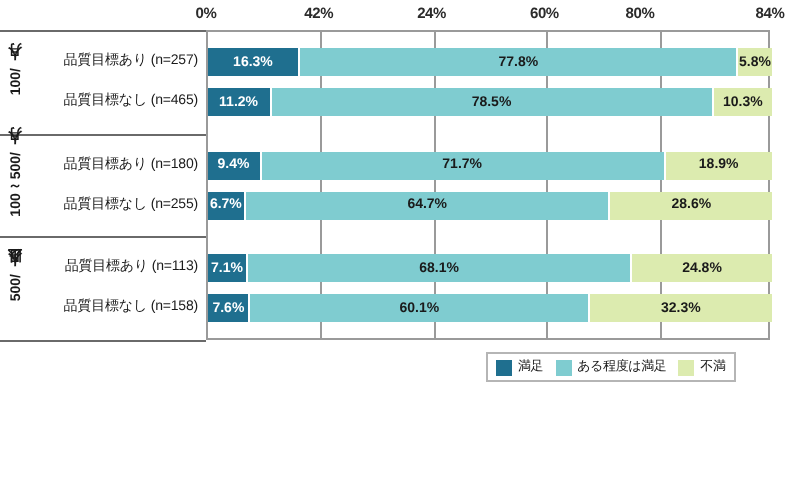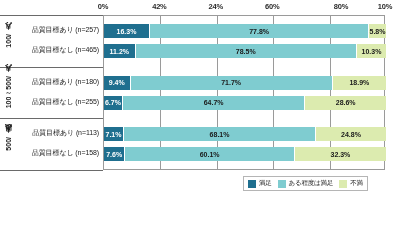--- a/index.html
+++ b/index.html
@@ -143,22 +143,22 @@
 </head>
 <body>
 
 <div id="chart-root">
 
   <div class="xaxis">
       <div class="xtick" style="left: 0px;">0%</div>
       <div class="xtick" style="left: 56.4px;">42%</div>
       <div class="xtick" style="left: 112.8px;">24%</div>
       <div class="xtick" style="left: 169.2px;">60%</div>
-      <div class="xtick" style="left: 238px;">80%</div>
-      <div class="xtick" style="left: 282px;">10%</div>
+      <div class="xtick" style="left: 217px;">80%</div>
+      <div class="xtick" style="left: 282px;">84%</div>
     </div>
 
   <div class="plot-frame">
     <div id="gridlines">
         <div class="vgrid" style="left: 56.4px;"></div>
         <div class="vgrid" style="left: 112.8px;"></div>
         <div class="vgrid" style="left: 169.2px;"></div>
         <div class="vgrid" style="left: 225.6px;"></div>
       </div>
     <div id="bars">

